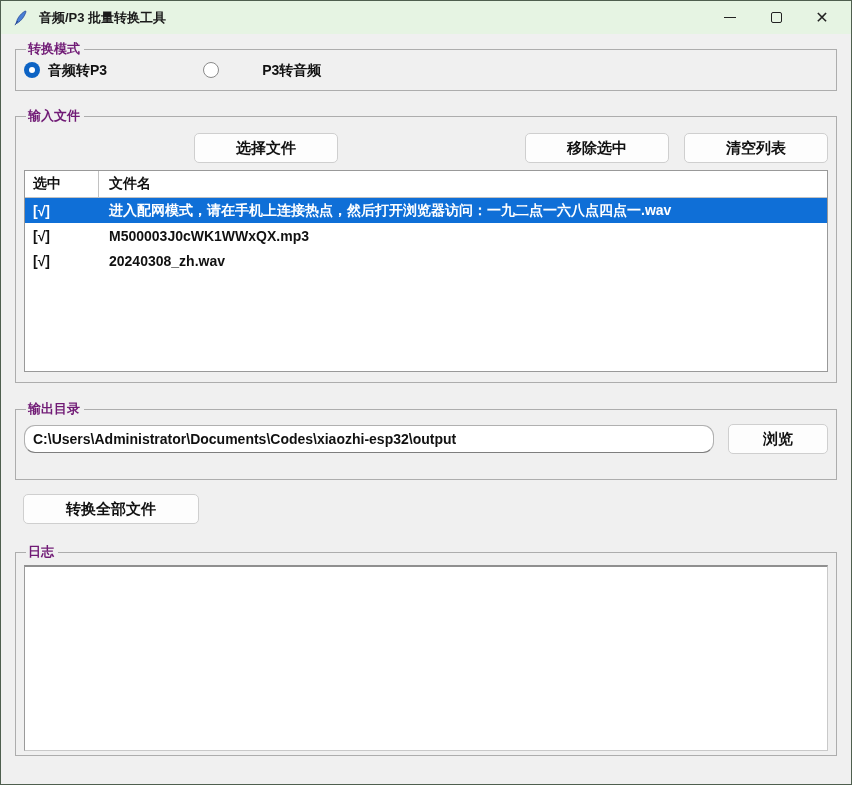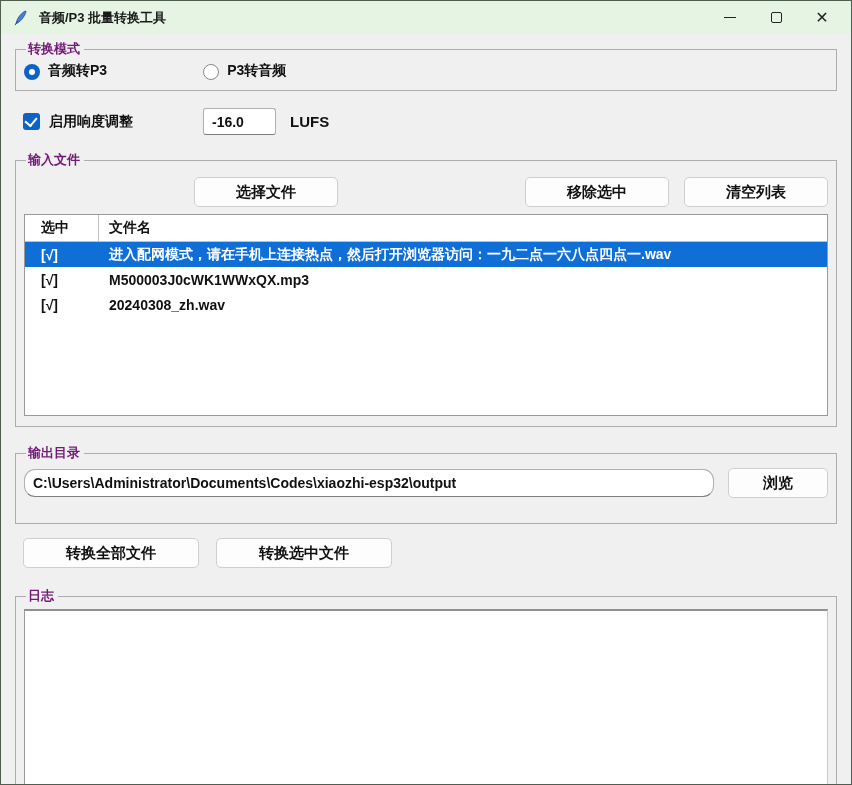--- a/index.html
+++ b/index.html
@@ -46,22 +46,22 @@
     padding: 6px 8px 8px 8px;
   }
   legend {
     font-size: 13px; font-weight: 700; color: #701a75;
     padding: 0 4px 0 2px; margin-left: 2px;
   }
 
   
   .mode-fieldset { padding: 4px 8px 10px 8px; }
   .radio-row { display: flex; align-items: center; }
-  .radio-item { display: flex; align-items: flex-end; cursor: default; }
-  .radio-item + .radio-item { margin-left: 96px; }
+  .radio-item { display: flex; align-items: flex-start; cursor: default; }
+  .radio-item + .radio-item { margin-left: 96px; gap: 35px; }
   .radio-circle {
     width: 16px; height: 16px; border-radius: 50%;
     border: 1px solid #8a8a8a; background: #fff;
     margin-right: 8px; position: relative; flex: 0 0 16px;
   }
   .radio-circle.on { border: none; background: #0d63c4; }
   .radio-circle.on::after {
     content: ""; position: absolute; left: 5px; top: 5px;
     width: 6px; height: 6px; border-radius: 50%; background: #fff;
   }
@@ -106,21 +106,21 @@
   .file-table {
     margin-top: 7px; height: 202px;
     background: #fff; border: 1px solid #999;
     overflow: hidden;
     font-size: 14px; font-weight: 700; color: #111;
   }
   .tbl-header {
     display: flex; height: 27px; align-items: center;
     border-bottom: 1px solid #c2c2c2; background: #fff;
   }
-  .tbl-col-check { width: 74px; padding-left: 16px; flex: 0 0 74px; }
+  .tbl-col-check { width: 74px; padding-left: 8px; flex: 0 0 74px; }
   .tbl-header .tbl-col-check { border-right: 1px solid #c2c2c2; height: 100%; display:flex; align-items:center; }
   .tbl-col-name { padding-left: 10px; flex: 1; white-space: nowrap; overflow: hidden; }
   .tbl-row { display: flex; height: 25px; align-items: center; }
   .tbl-row.selected { background: #0f6fd7; color: #fff; }
 
   
   .output-fieldset { margin-top: 17px; padding: 6px 8px 25px 8px; }
   .output-row { display: flex; align-items: center; }
   .path-entry {
     flex: 1; height: 28px;
@@ -183,26 +183,20 @@
           <span class="radio-circle on"></span>
           <span class="radio-label">音频转P3</span>
         </label>
         <label class="radio-item" aria-checked="false">
           <span class="radio-circle"></span>
           <span class="radio-label">P3转音频</span>
         </label>
       </div>
     </fieldset>
 
-    <div class="loudness-row">
-      <span class="checkbox" aria-checked="true"></span>
-      <span class="checkbox-label">启用响度调整</span>
-      <input class="lufs-entry" value="-16.0" style="">
-      <span class="lufs-label">LUFS</span>
-    </div>
 
     <fieldset class="input-fieldset">
       <legend>输入文件</legend>
       <div class="file-btn-row">
         <button class="btn btn-select">选择文件</button>
         <button class="btn btn-remove">移除选中</button>
         <button class="btn btn-clear">清空列表</button>
       </div>
       <div class="file-table">
         <div class="tbl-header">
@@ -227,21 +221,20 @@
     <fieldset class="output-fieldset">
       <legend>输出目录</legend>
       <div class="output-row">
         <input class="path-entry" value="C:\Users\Administrator\Documents\Codes\xiaozhi-esp32\output" style="">
         <button class="btn btn-browse">浏览</button>
       </div>
     </fieldset>
 
     <div class="convert-row">
       <button class="btn btn-convert">转换全部文件</button>
-      <button class="btn btn-convert">转换选中文件</button>
     </div>
 
     <fieldset class="log-fieldset">
       <legend>日志</legend>
       <div class="log-area"></div>
     </fieldset>
 
   </div>
 </div>
 

